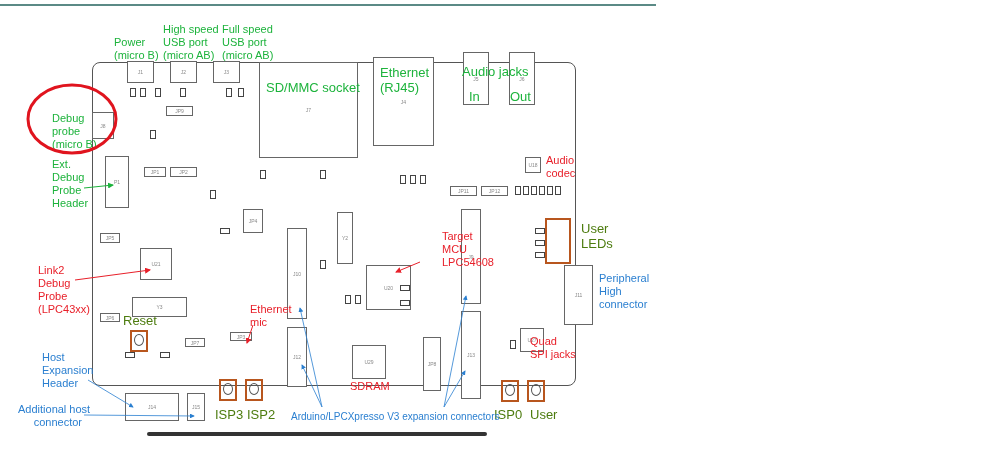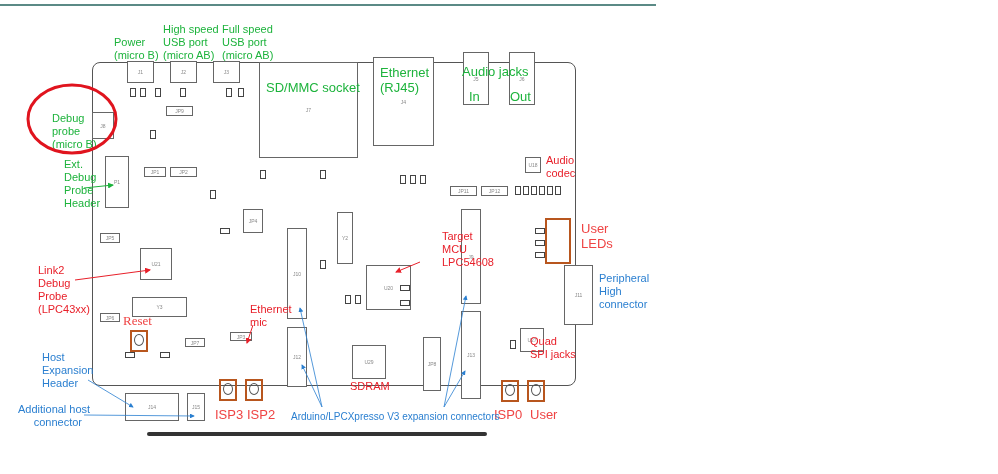--- a/index.html
+++ b/index.html
@@ -7,21 +7,21 @@
          font-family:"Liberation Sans", sans-serif; }
   .topline { position:absolute; left:0; top:4px; width:656px; height:2px; background:#5b8a86; }
   .board { position:absolute; left:92px; top:62px; width:482px; height:322px;
            border:1.5px solid #555; border-radius:8px; background:#fff; }
   .comp { position:absolute; border:1px solid #666; background:#fff; font-size:5px; color:#888;
           display:flex; align-items:center; justify-content:center; }
   .lbl { position:absolute; font-size:11px; line-height:13px; white-space:nowrap; }
   .green { color:#1db33c; }
   .red { color:#e8202a; }
   .blue { color:#2a7fd0; }
-  .orange { color:#ef4444; }
+  .orange { color:#4d7c0f; }
   .big { font-size:13px; line-height:15px; }
   .obox { position:absolute; border:2px solid #b8561e; }
   .smd { position:absolute; width:4px; height:7px; border:1px solid #444; background:#fff; }
   .smdh { position:absolute; width:8px; height:4px; border:1px solid #444; background:#fff; }
   .btn-circle { position:absolute; width:8px; height:10px; border:1px solid #555; border-radius:50%; }
   .bottombar { position:absolute; left:147px; top:432px; width:340px; height:4px; background:#333; border-radius:2px; }
   svg.arrows { position:absolute; left:0; top:0; }
 </style>
 </head>
 <body>
@@ -133,21 +133,21 @@
 </div>
 <div class="lbl green big" style="left:462px;top:64px;">Audio jacks</div>
 <div class="lbl green big" style="left:469px;top:89px;">In</div>
 <div class="lbl green big" style="left:510px;top:89px;">Out</div>
 
 <div class="lbl green" style="left:52px;top:112px;">
   <div>Debug</div>
   <div>probe</div>
   <div>(micro B)</div>
 </div>
-<div class="lbl green" style="left:64px;top:158px;">
+<div class="lbl green" style="left:52px;top:158px;">
   <div>Ext.</div>
   <div>Debug</div>
   <div>Probe</div>
   <div>Header</div>
 </div>
 <div class="lbl red" style="left:546px;top:154px;">
   <div>Audio</div>
   <div>codec</div>
 </div>
 <div class="lbl orange big" style="left:581px;top:221px;">
@@ -163,21 +163,21 @@
   <div>Link2</div>
   <div>Debug</div>
   <div>Probe</div>
   <div>(LPC43xx)</div>
 </div>
 <div class="lbl blue" style="left:599px;top:272px;">
   <div>Peripheral</div>
   <div>High</div>
   <div>connector</div>
 </div>
-<div class="lbl orange big" style="left:123px;top:313px;font-family:Liberation Serif, serif;">Reset</div>
+<div class="lbl orange big" style="left:123px;top:313px;">Reset</div>
 <div class="lbl red" style="left:250px;top:303px;">
   <div>Ethernet</div>
   <div>mic</div>
 </div>
 <div class="lbl red" style="left:530px;top:335px;">
   <div>Quad</div>
   <div>SPI jacks</div>
 </div>
 <div class="lbl blue" style="left:42px;top:351px;">
   <div>Host</div>

